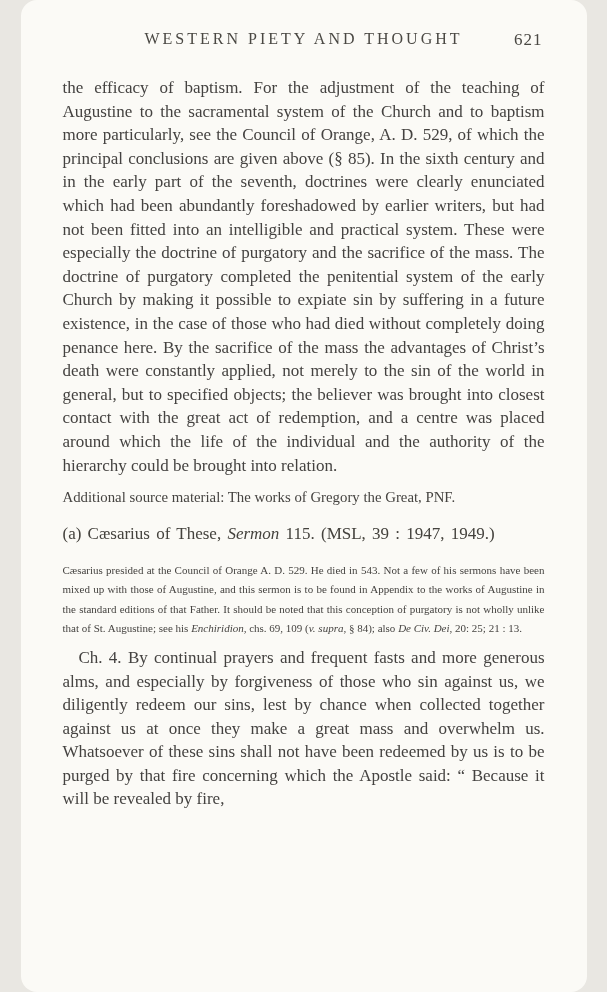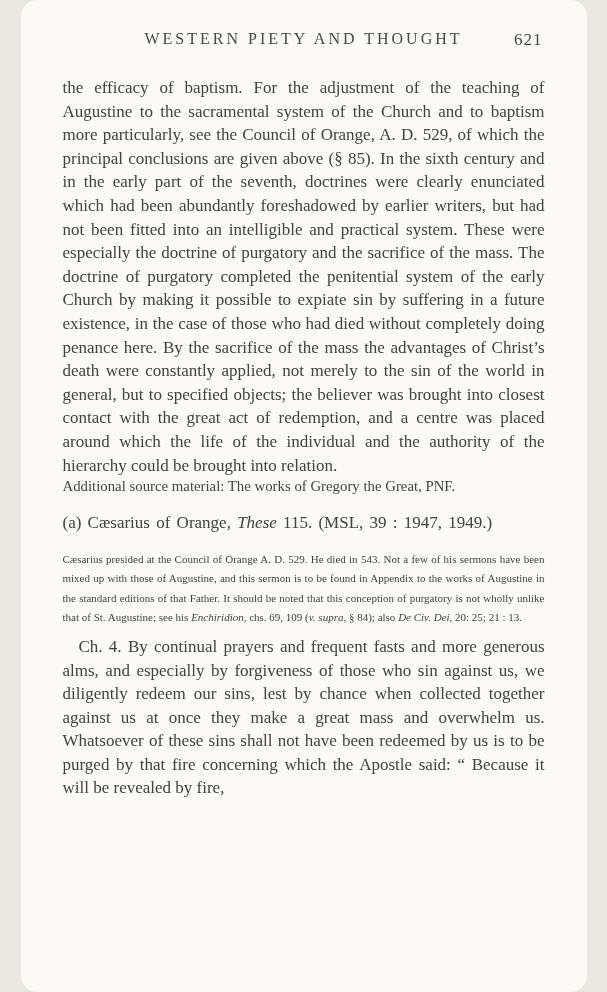--- a/index.html
+++ b/index.html
@@ -46,20 +46,21 @@
     font-family: Liberation Serif, serif;
   }
   .body-text {
     font-size: 17px;
     line-height: 23.6px;
     color: #444240;
   }
   .note-text {
     font-size: 14.8px;
     line-height: 19px;
+    margin-top: 11px;
     color: #454340;
   }
   .heading-line {
     margin-top: 15px;
     font-size: 17px;
     line-height: 24px;
     word-spacing: 2px;
   }
   .small-print {
     margin-top: 15px;
@@ -84,19 +85,19 @@
 
   <div class="header">
     <span class="header-title">WESTERN PIETY AND THOUGHT</span>
     <span class="page-number">621</span>
   </div>
 
   <p class="body-text">the efficacy of baptism.  For the adjustment of the teaching of Augustine to the sacramental system of the Church and to baptism more particularly, see the Council of Orange, A. D. 529, of which the principal conclusions are given above (§ 85). In the sixth century and in the early part of the seventh, doctrines were clearly enunciated which had been abundantly foreshadowed by earlier writers, but had not been fitted into an intelligible and practical system.  These were especially the doctrine of purgatory and the sacrifice of the mass.  The doctrine of purgatory completed the penitential system of the early Church by making it possible to expiate sin by suffering in a future existence, in the case of those who had died without completely doing penance here.  By the sacrifice of the mass the advantages of Christ’s death were constantly applied, not merely to the sin of the world in general, but to specified objects;  the believer was brought into closest contact with the great act of redemption, and a centre was placed around which the life of the individual and the authority of the hierarchy could be brought into relation.</p>
 
   <p class="note-text">Additional source material: The works of Gregory the Great, PNF.</p>
 
-  <p class="heading-line"><span>(a)  Cæsarius  of  Orange, </span><span class="italic">These</span><span> 115.   (MSL,  39 : 1947, 1949.)</span></p>
+  <p class="heading-line"><span>(a)  Cæsarius  of  These, </span><span class="italic">Sermon</span><span> 115.   (MSL,  39 : 1947, 1949.)</span></p>
 
   <p class="small-print"><span>Cæsarius presided at the Council of Orange A. D. 529.  He died in 543.  Not a few of his sermons have been mixed up with those of Augustine, and this sermon is to be found in Appendix to the works of Augustine in the standard editions of that Father.  It should be noted that this conception of purgatory is not wholly unlike that of St. Augustine; see his </span><span class="italic">Enchiridion</span><span>, chs. 69, 109 (</span><span class="italic">v. supra</span><span>, § 84); also </span><span class="italic">De Civ. Dei</span><span>, 20: 25; 21 : 13.</span></p>
 
   <p class="body-text indent-first para-gap">Ch. 4.  By continual prayers and frequent fasts and more generous alms, and especially by forgiveness of those who sin against us, we diligently redeem our sins, lest by chance when collected together against us at once they make a great mass and overwhelm us.  Whatsoever of these sins shall not have been redeemed by us is to be purged by that fire concerning which the Apostle said: “ Because it will be revealed by fire,</p>
 
 </div>
 
 </body></html>

